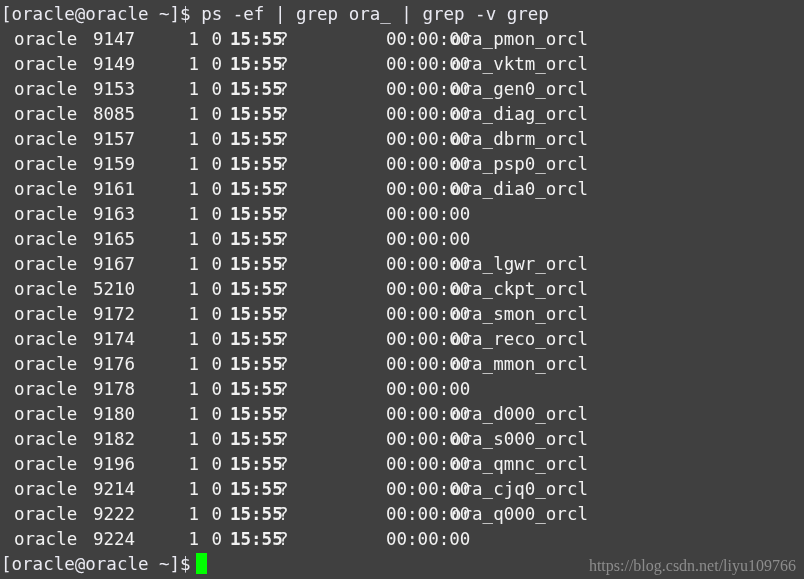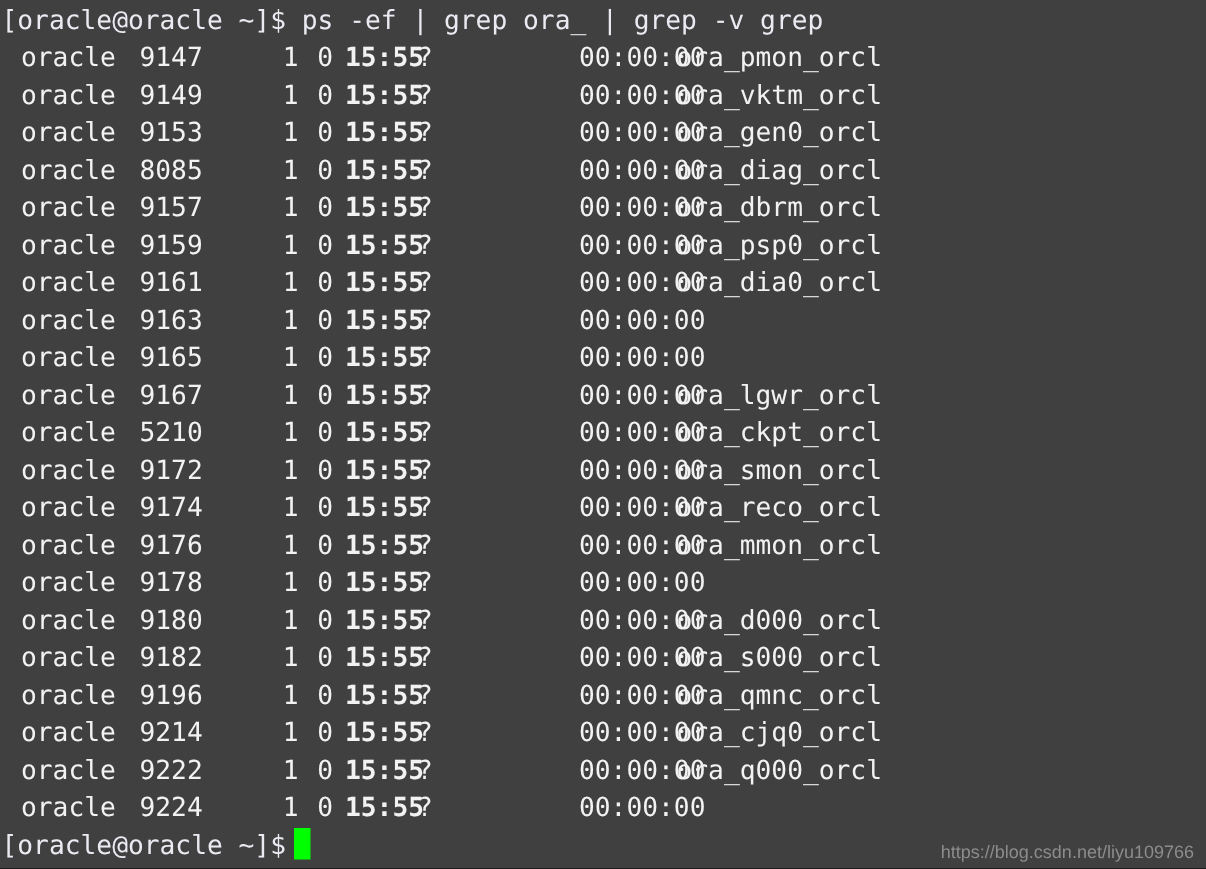--- a/index.html
+++ b/index.html
@@ -70,22 +70,22 @@
     height: 21px;
     background: #00ff00;
     vertical-align: -4px;
     margin-left: 5px;
   }
 
   #watermark {
     position: absolute;
     right: 8px;
     bottom: 4px;
-    font-family: Liberation Sans, sans-serif;
-    font-size: 12px;
+    font-family: Liberation Serif, serif;
+    font-size: 16px;
     color: #8c8c8c;
     letter-spacing: 0px;
     white-space: nowrap;
   }
 </style>
 </head>
 <body>
 
 <div id="terminal">
 

